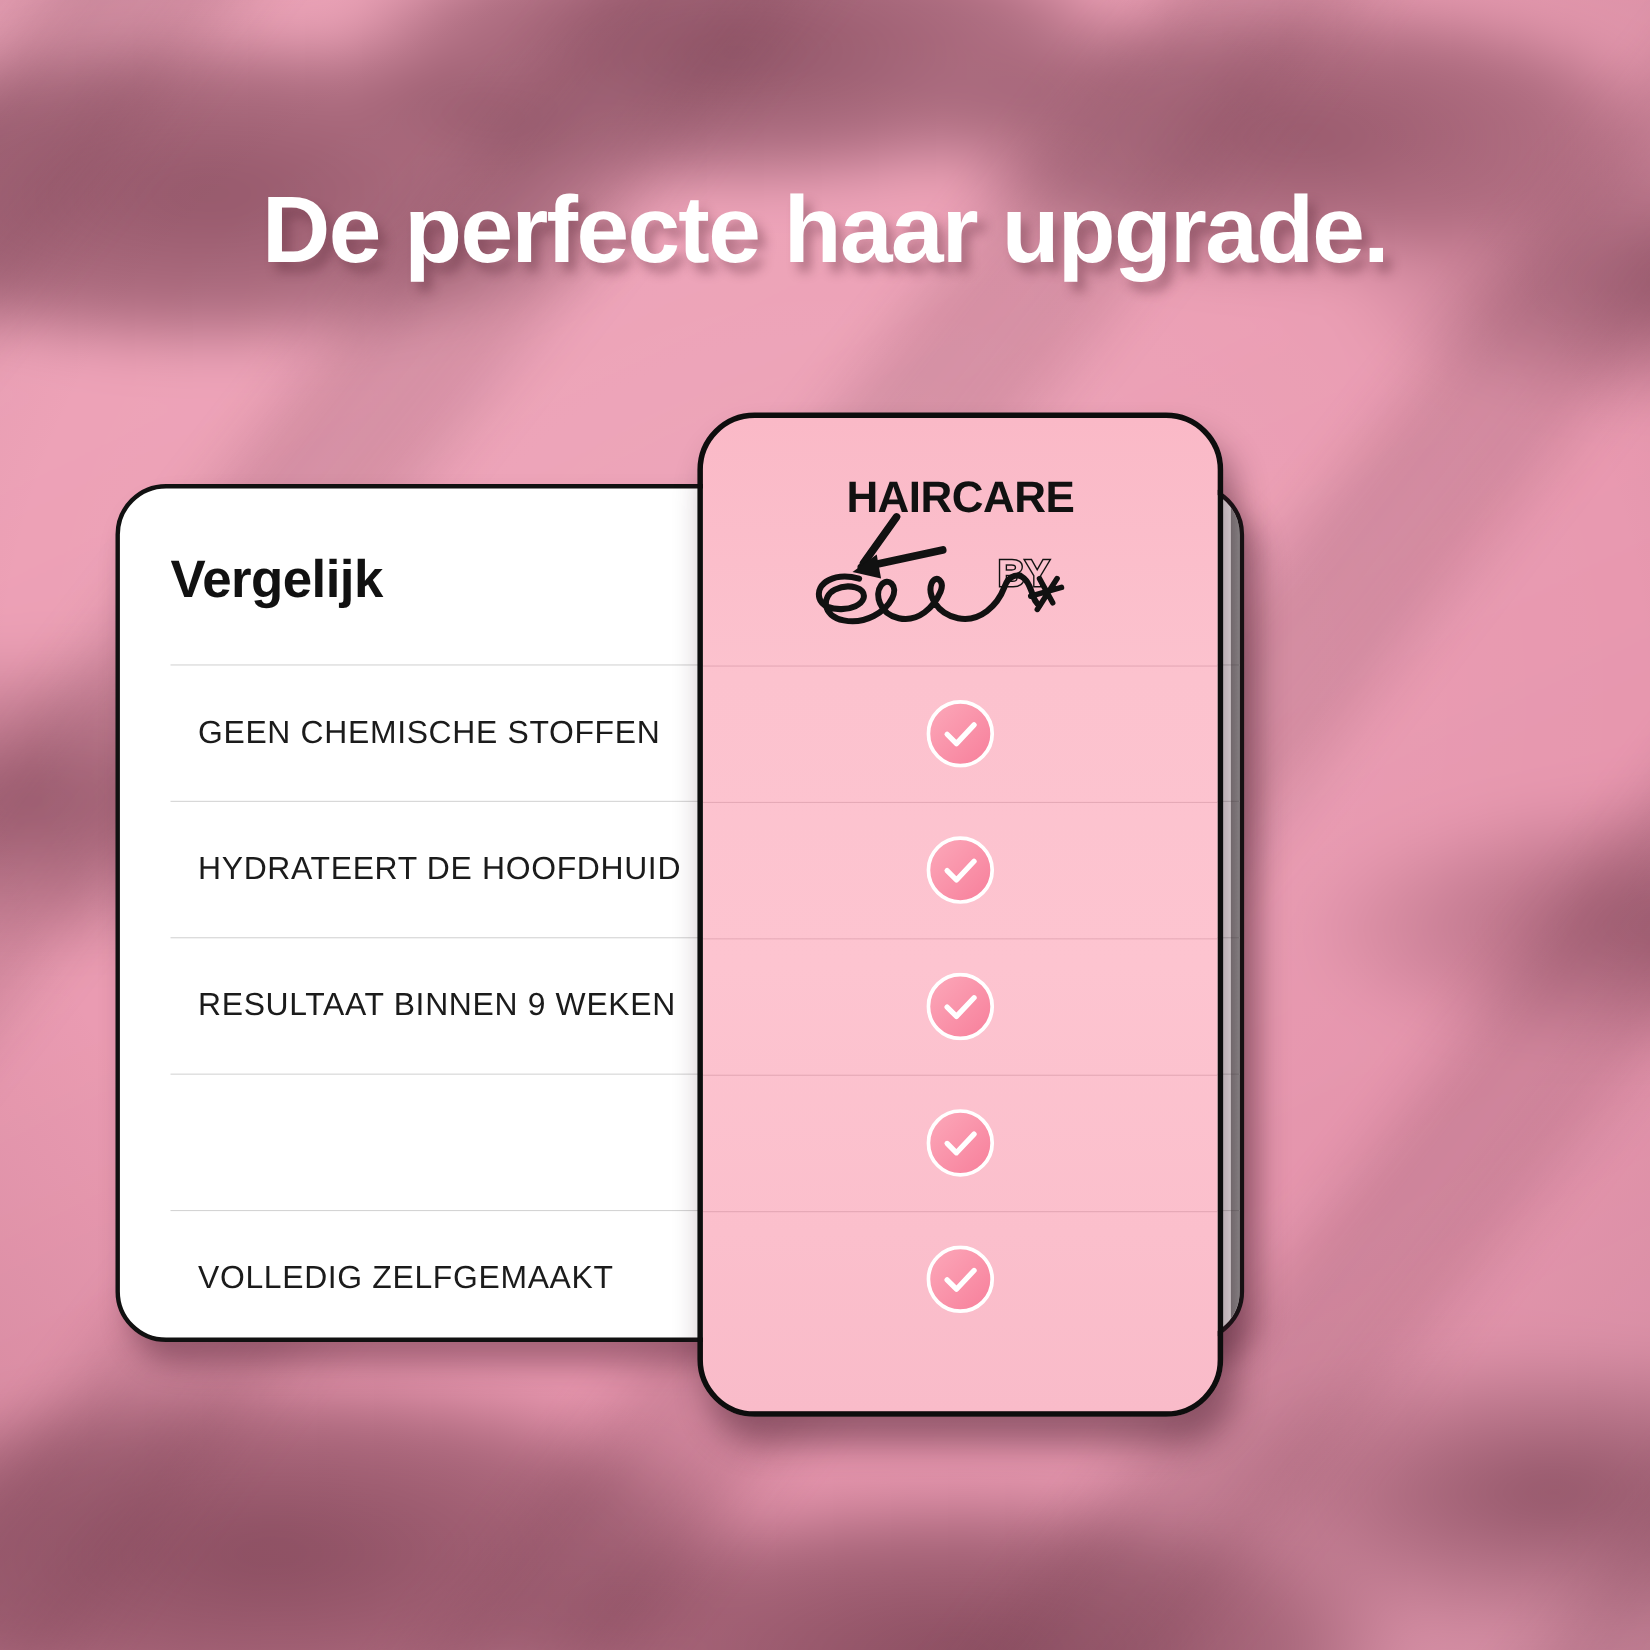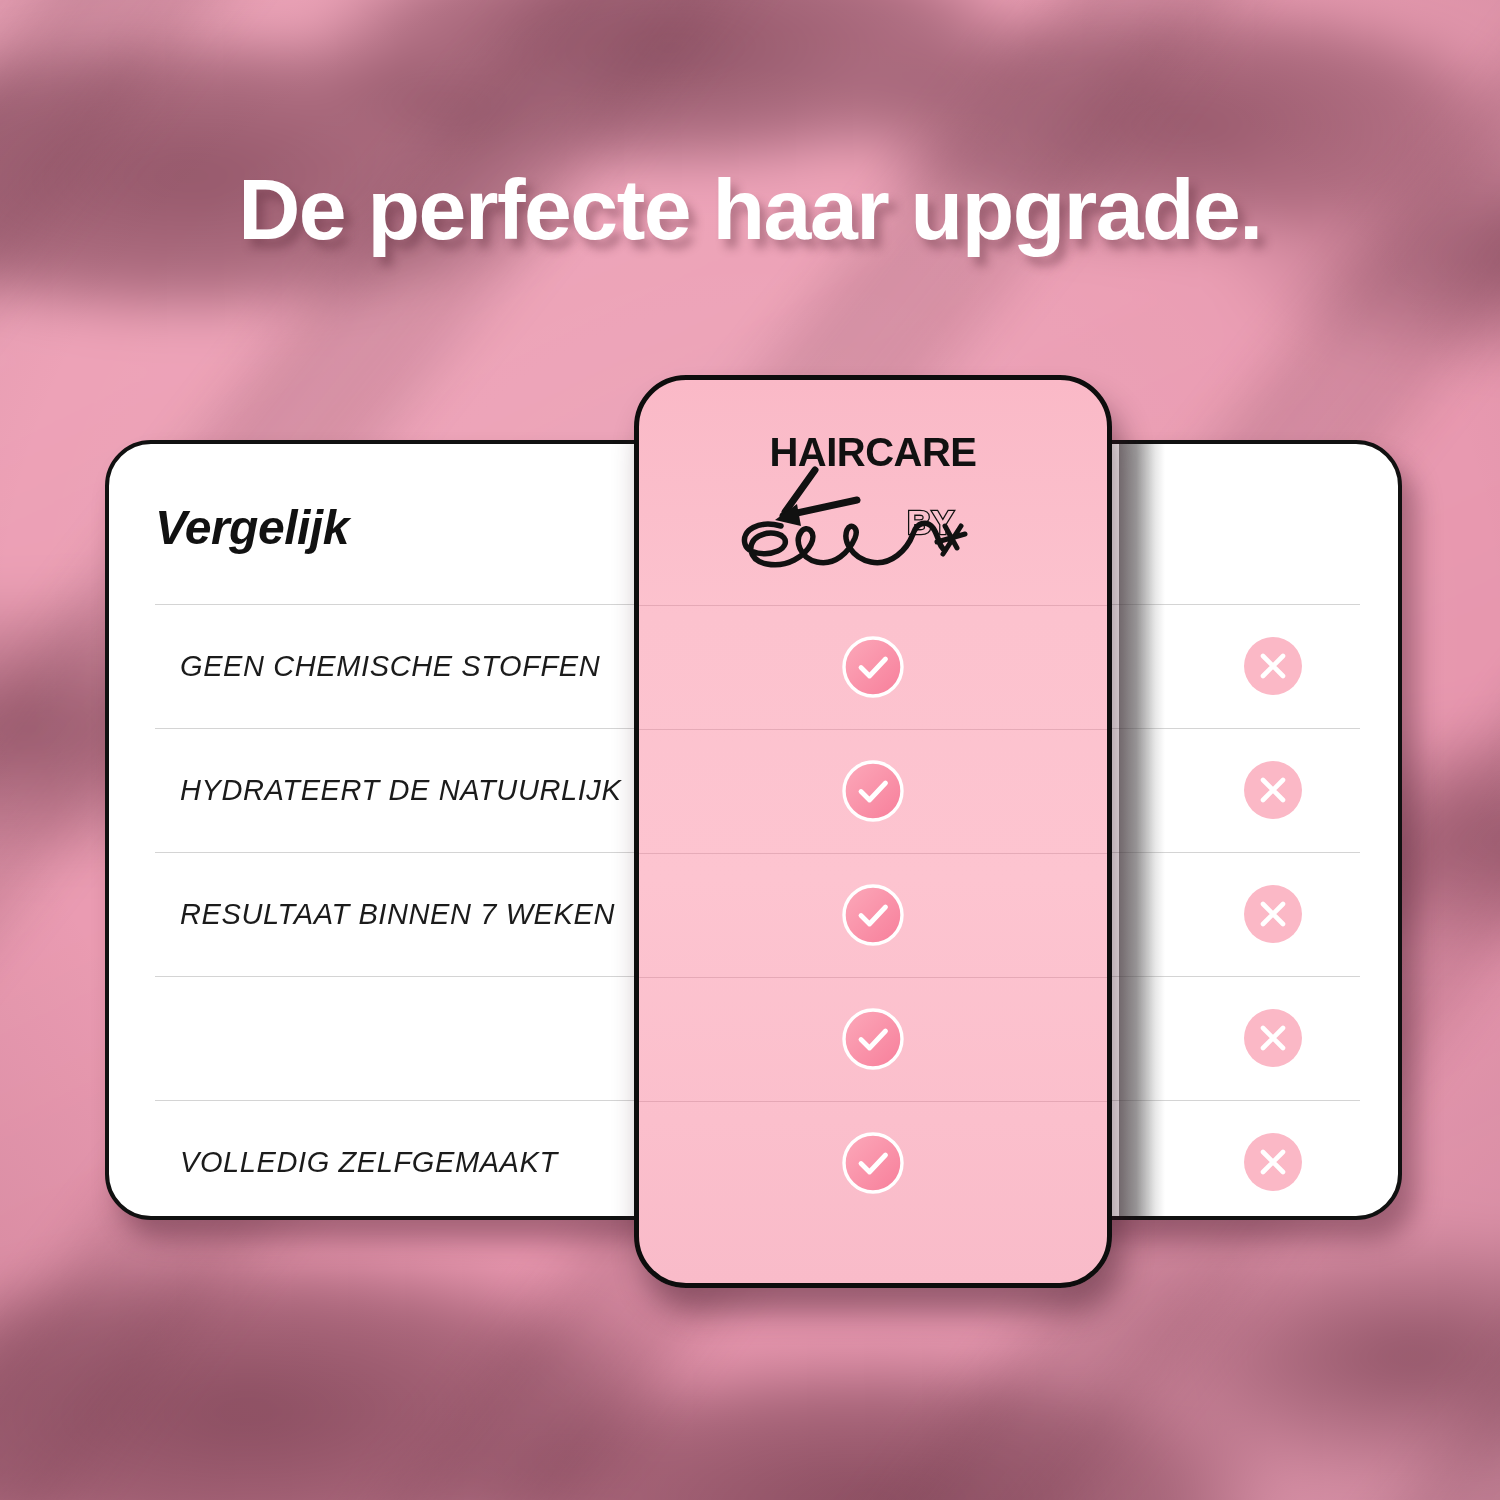--- a/index.html
+++ b/index.html
@@ -63,27 +63,26 @@
     letter-spacing:-1.5px;
     color:#ffffff;
     text-shadow:7px 9px 10px rgba(90,40,56,.38);
     white-space:nowrap;
   }
 
   
   #table-card {
     position:absolute;
     left:105px; top:440px;
-    width:1297px; height:780px;
+    width:1026px; height:780px;
     background:#ffffff;
     border:4px solid #111111;
     border-radius:46px;
     box-shadow:14px 20px 26px rgba(70,26,42,.40);
     overflow:hidden;
-    font-style:italic;
   }
   #table-inner { position:relative; width:100%; height:100%; }
 
   
   .head-row {
     position:absolute; left:0; top:0;
     width:100%; height:160px;
   }
   #col-compare-title {
     position:absolute;
@@ -204,32 +203,32 @@
         <div class="mark-cell-right">
           <svg class="cross-icon" viewBox="0 0 58 58">
             <circle cx="29" cy="29" r="29" fill="#fbb8c6"></circle>
             <path d="M19 19 L39 39 M39 19 L19 39" stroke="#ffffff" stroke-width="4.6" stroke-linecap="round"></path>
           </svg>
         </div>
       </div>
 
       <div class="row" style="top:284px;">
         <div class="divider"></div>
-        <div class="feature-label">HYDRATEERT DE NATUURLIJK</div>
+        <div class="feature-label">HYDRATEERT DE HOOFDHUID</div>
         <div class="mark-cell-right">
           <svg class="cross-icon" viewBox="0 0 58 58">
             <circle cx="29" cy="29" r="29" fill="#fbb8c6"></circle>
             <path d="M19 19 L39 39 M39 19 L19 39" stroke="#ffffff" stroke-width="4.6" stroke-linecap="round"></path>
           </svg>
         </div>
       </div>
 
       <div class="row" style="top:408px;">
         <div class="divider"></div>
-        <div class="feature-label">RESULTAAT BINNEN 7 WEKEN</div>
+        <div class="feature-label">RESULTAAT BINNEN 9 WEKEN</div>
         <div class="mark-cell-right">
           <svg class="cross-icon" viewBox="0 0 58 58">
             <circle cx="29" cy="29" r="29" fill="#fbb8c6"></circle>
             <path d="M19 19 L39 39 M39 19 L19 39" stroke="#ffffff" stroke-width="4.6" stroke-linecap="round"></path>
           </svg>
         </div>
       </div>
 
       <div class="row" style="top:532px;">
         <div class="divider"></div>

